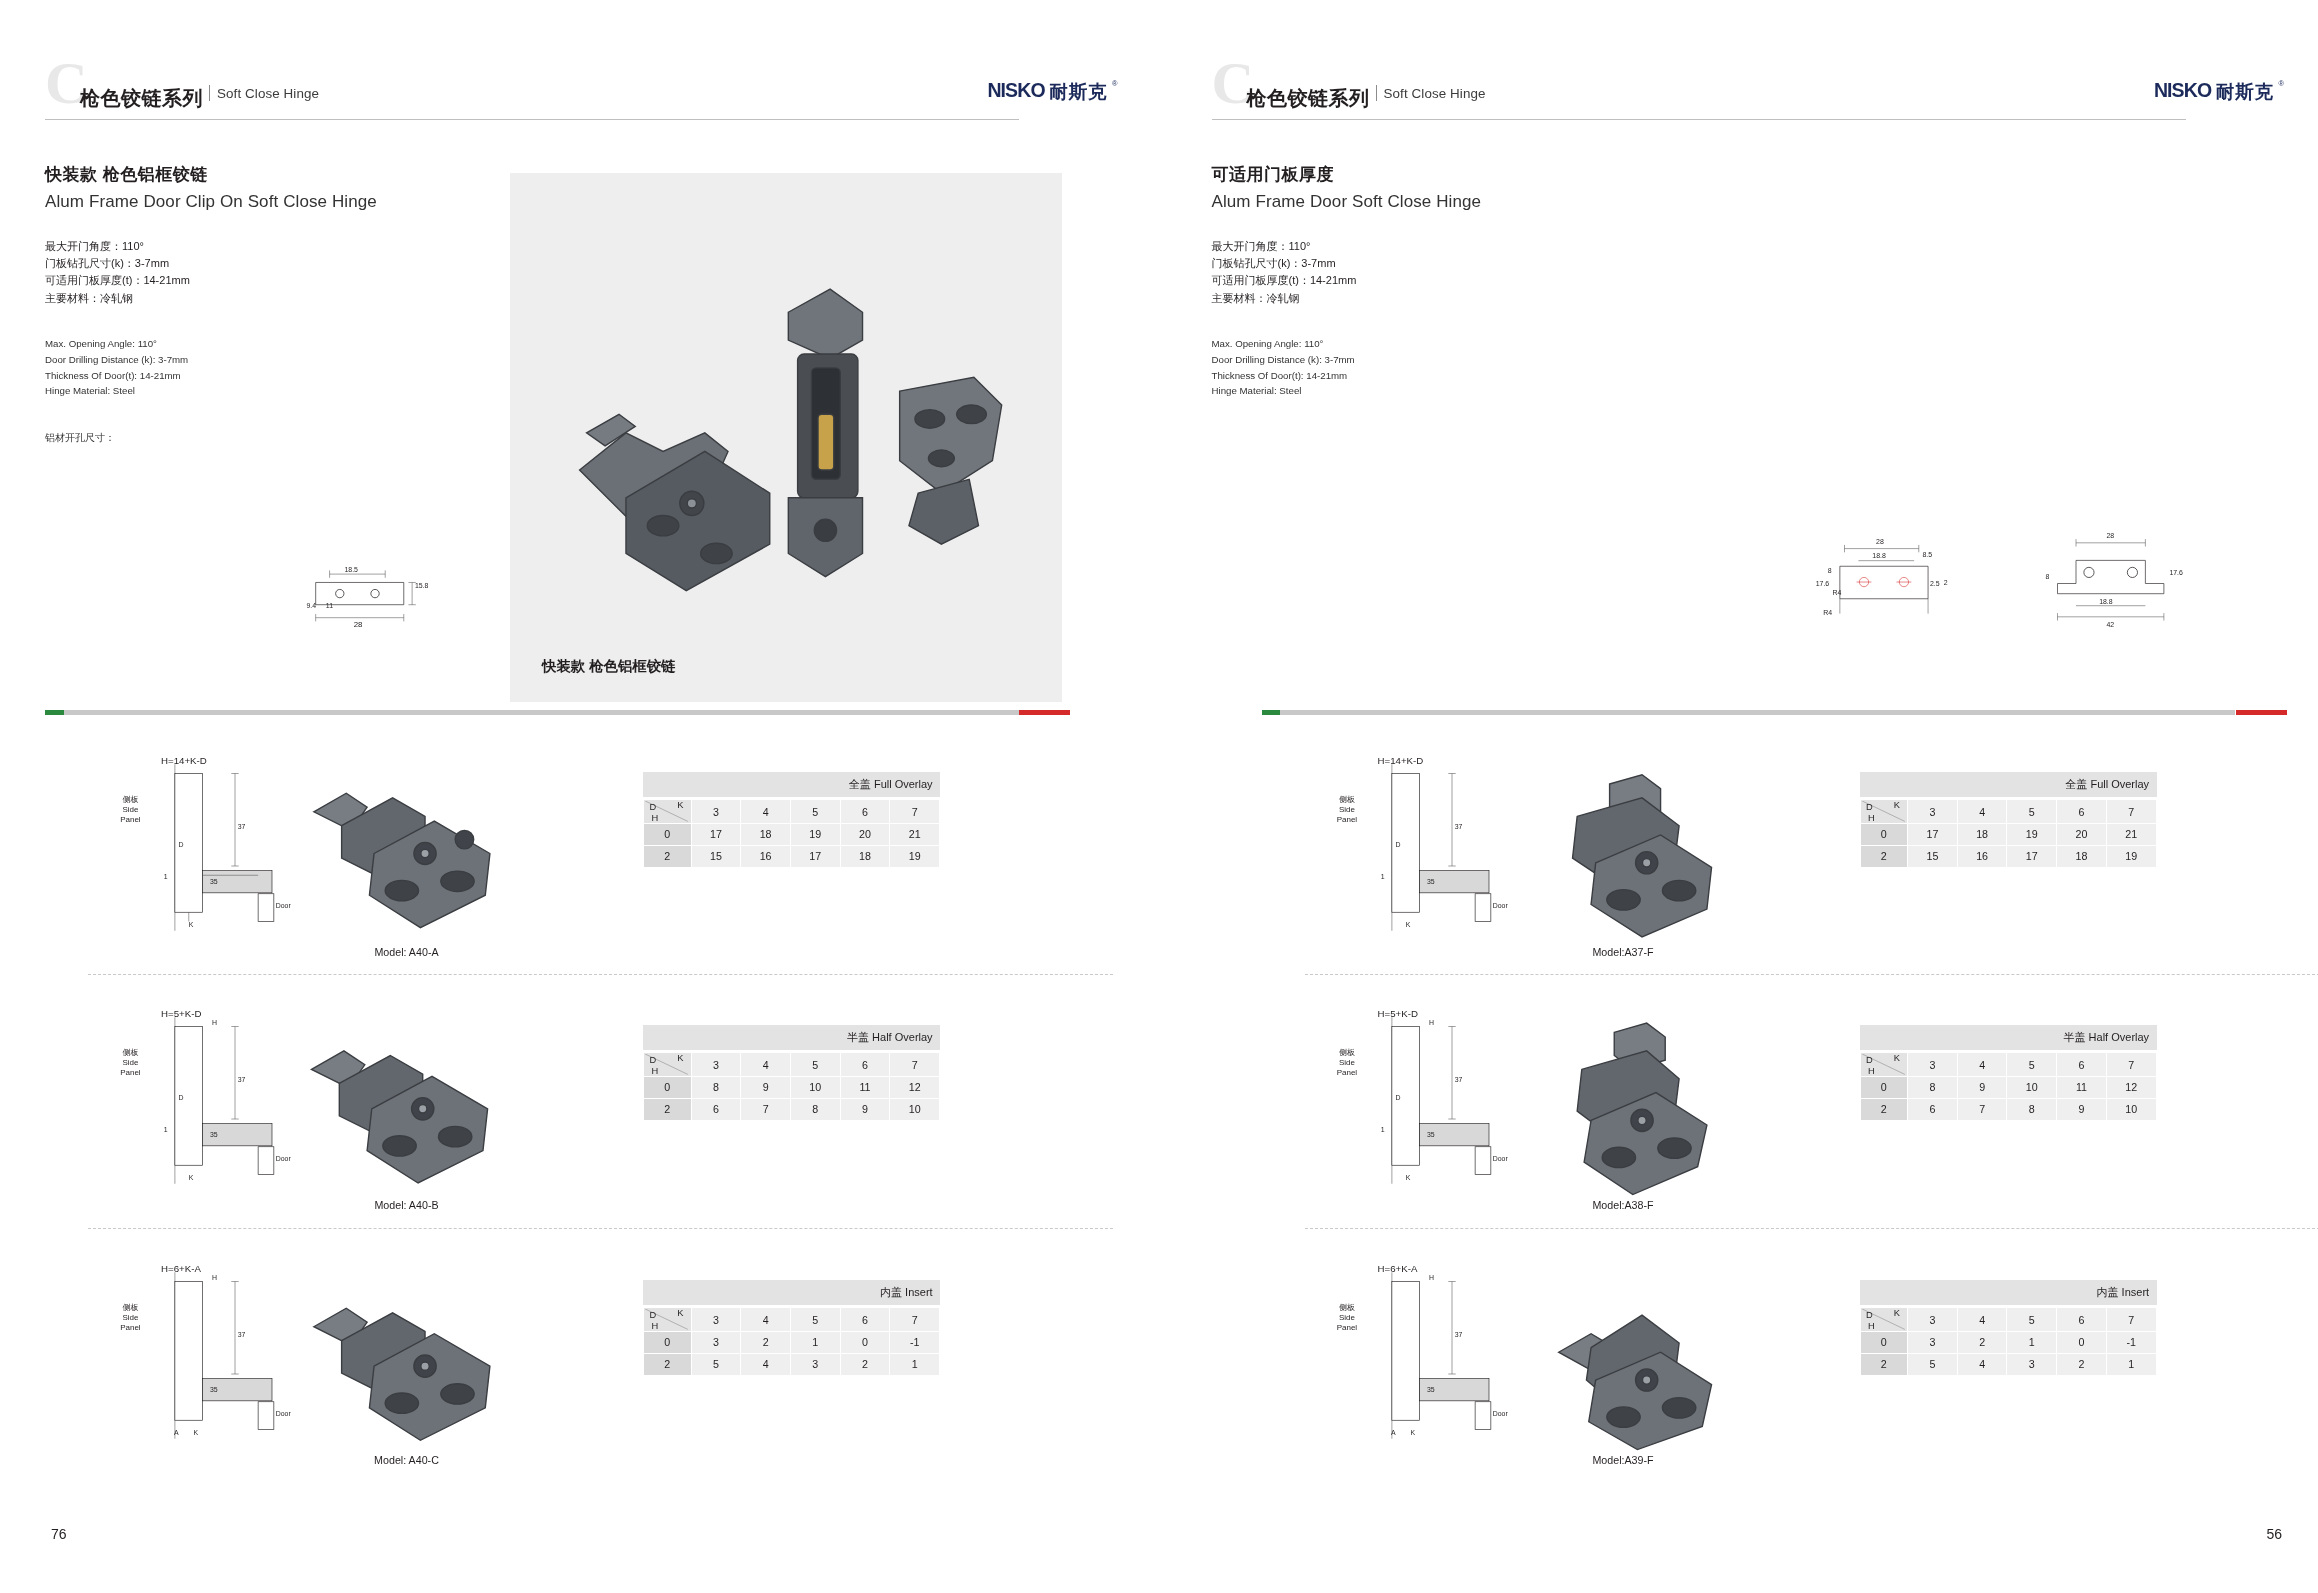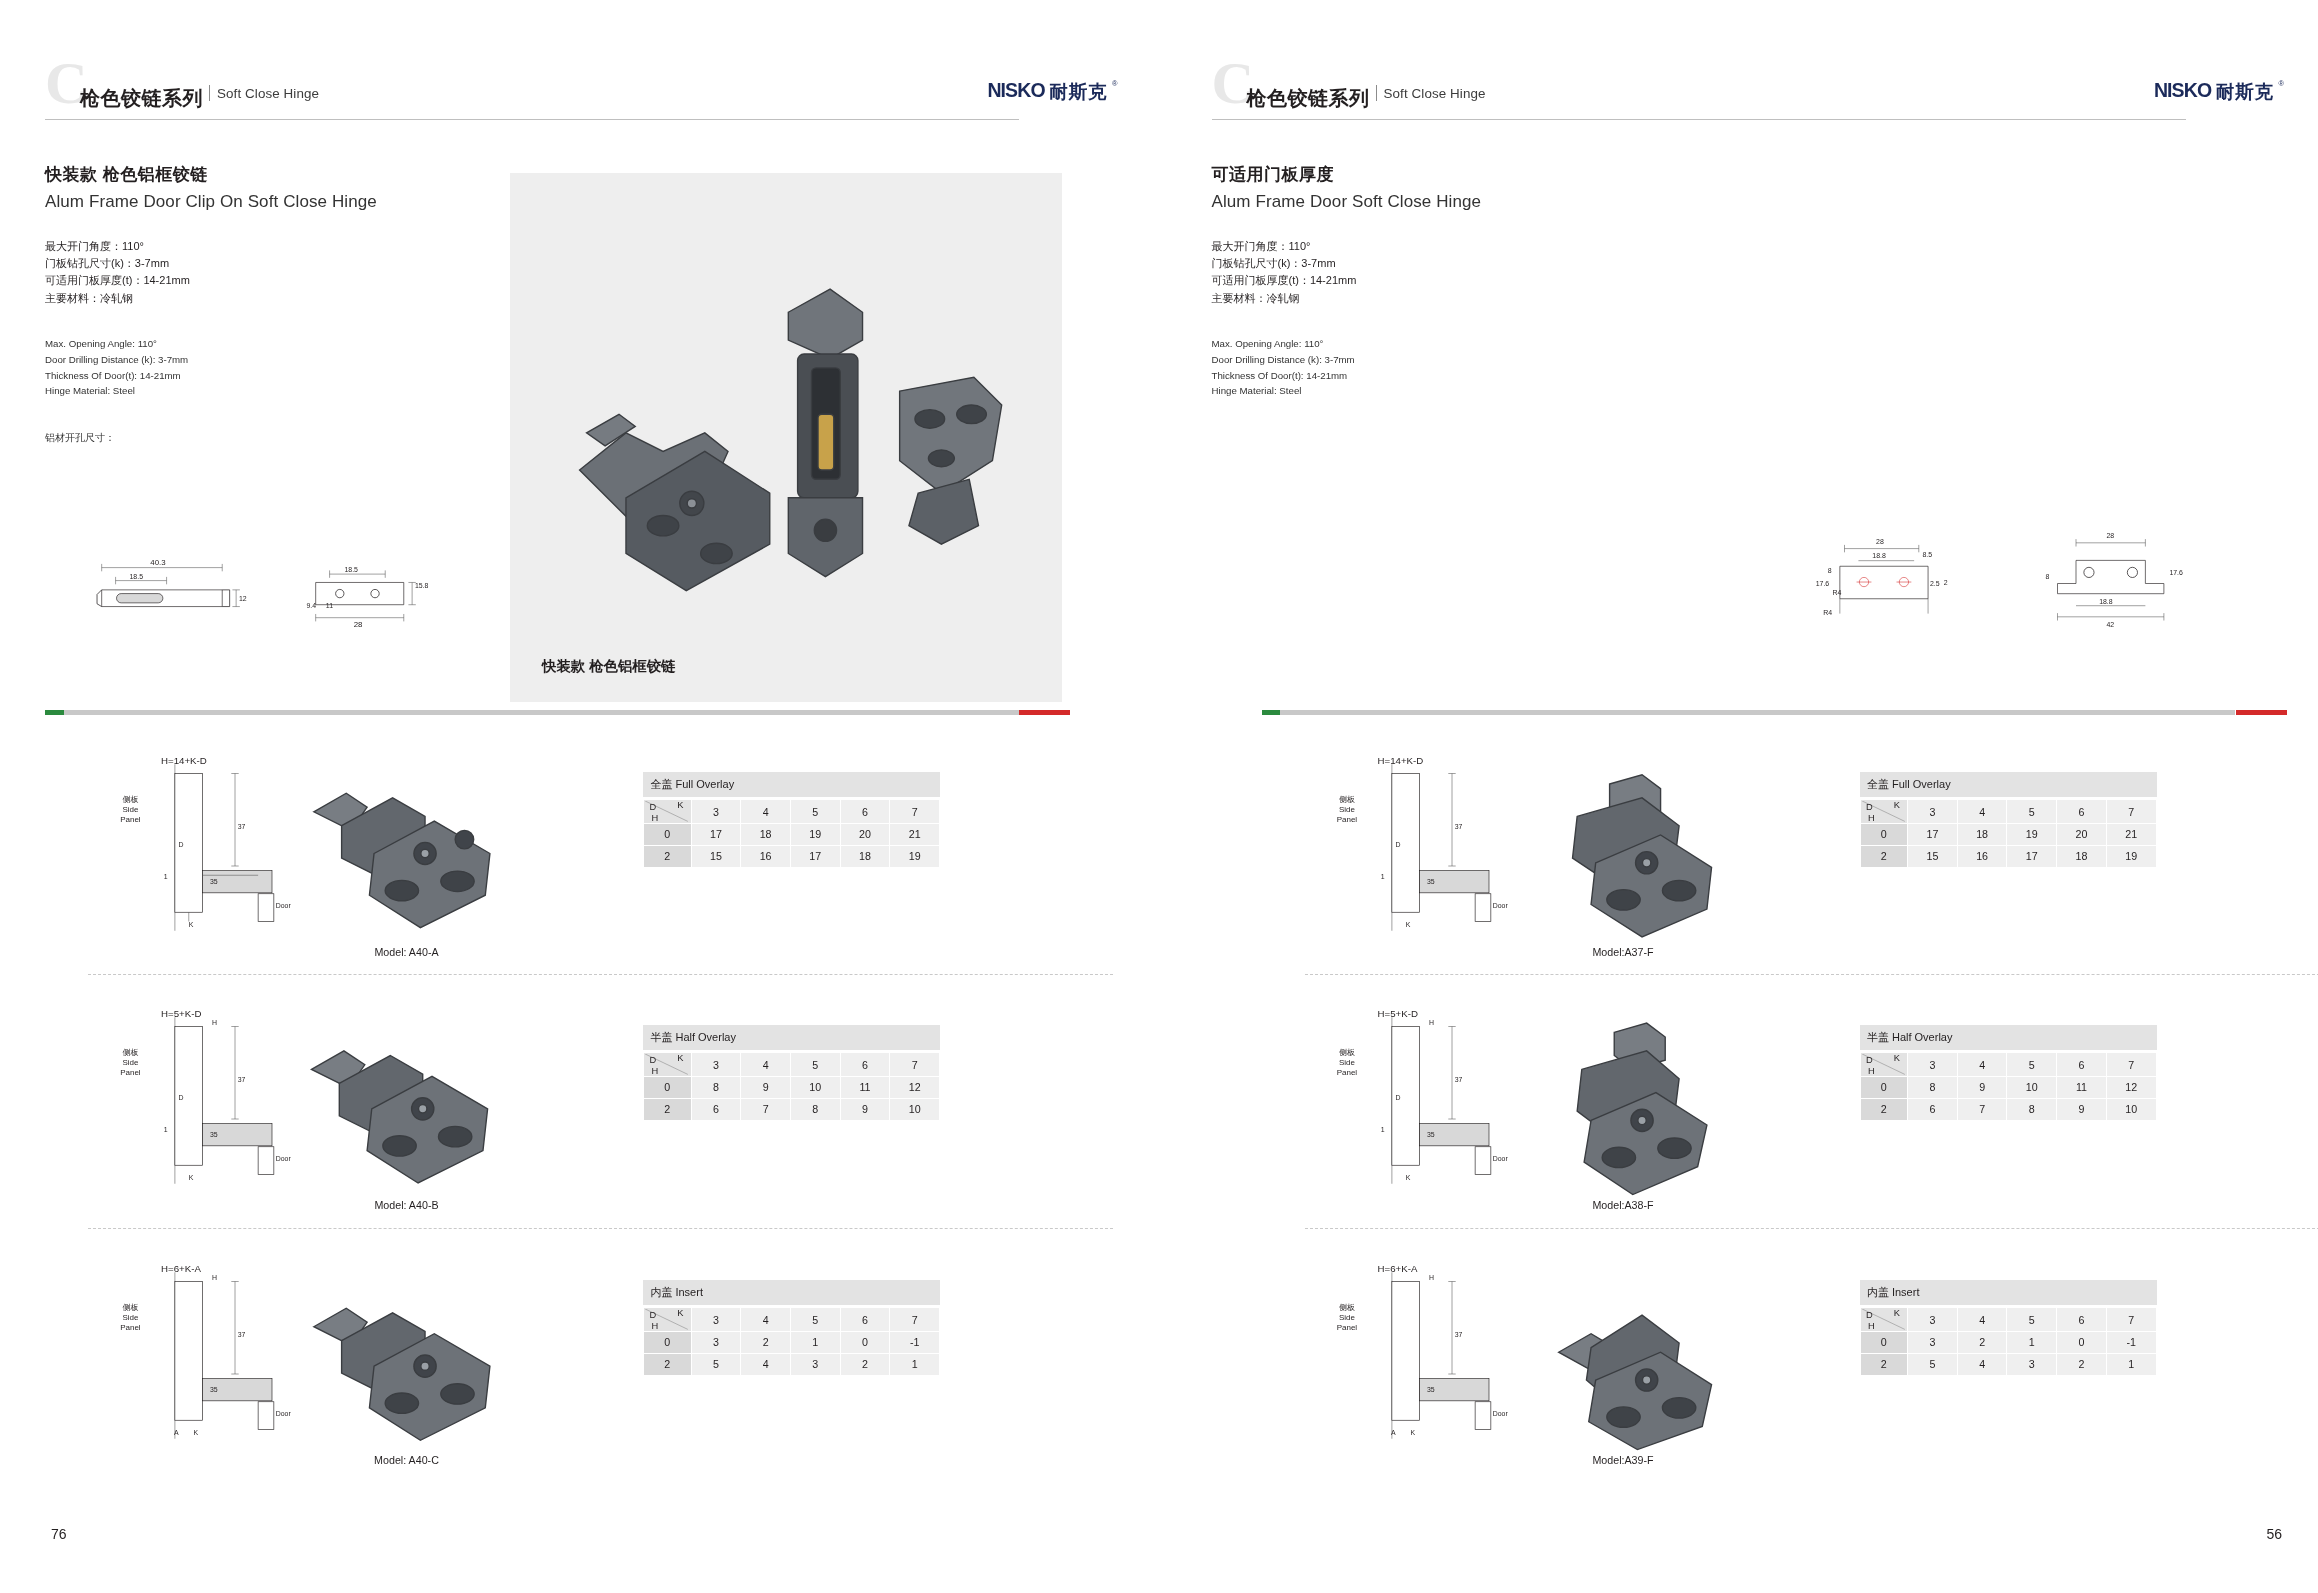--- a/index.html
+++ b/index.html
@@ -93,21 +93,21 @@
   }
   .photo { position:absolute; left:241px; top:4.6px; width:241px; height:195px; }
   .model-label {
     position:absolute; left:241px; top:195px; width:241px; text-align:center;
     font-size:10.7px; color:#231f20;
   }
 
   
   .tbl { position:absolute; left:598px; top:21.3px; width:297px; }
   .tbl-title {
-    background:#e3e3e3; font-size:11px; padding:5.1px 7.4px; color:#231f20; font-weight:normal;
+    background:#e3e3e3; font-size:11px; padding:5.1px 7.4px; color:#231f20; font-weight:normal;text-align:right;
   }
   table.dat { border-collapse:collapse; width:297px; margin-top:1.9px; }
   table.dat td, table.dat th {
     border:0.9px solid #ffffff; background:#efefef;
     text-align:center; font-size:10.7px; color:#231f20; height:22px; font-weight:normal;
     width:48px;
   }
   table.dat td.hd-dk, table.dat th.hd-dk { position:relative; width:43px; background:#e3e3e3; }
   table.dat td.rowhd { background:#d9d9d9; width:43px; }
   .dk { position:relative; height:20.4px; width:43px; }
@@ -163,44 +163,20 @@
       </div>
       <div class="spec-en">
         <div>Max. Opening Angle: 110°</div>
         <div>Door Drilling Distance (k): 3-7mm</div>
         <div>Thickness Of Door(t): 14-21mm</div>
         <div>Hinge Material: Steel</div>
       </div>
       <div class="alum-label">铝材开孔尺寸：</div>
     </div>
 
-    <div class="drw-small">
-      <svg width="195" height="102" viewBox="0 0 420 220">
-
-        <line class="ln-thin" x1="40" y1="38" x2="300" y2="38"></line>
-        <line class="ln-thin" x1="40" y1="30" x2="40" y2="46"></line>
-        <line class="ln-thin" x1="300" y1="30" x2="300" y2="46"></line>
-        <text class="dimtxt" x="145" y="32">40.3</text>
-
-        <line class="ln-thin" x1="70" y1="66" x2="180" y2="66"></line>
-        <line class="ln-thin" x1="70" y1="58" x2="70" y2="74"></line>
-        <line class="ln-thin" x1="180" y1="58" x2="180" y2="74"></line>
-        <text class="dimtxt-s" x="100" y="62">18.5</text>
-
-        <path class="fillwhite" d="M40,86 L300,86 L300,122 L40,122 Z"></path>
-        <path class="ln" d="M40,86 L30,96 L30,116 L40,122"></path>
-        <rect class="fillgrey" x="72" y="94" width="100" height="20" rx="10"></rect>
-        <path class="ln" d="M300,86 L316,86 L316,122 L300,122"></path>
-
-        <line class="ln-thin" x1="330" y1="86" x2="330" y2="122"></line>
-        <line class="ln-thin" x1="322" y1="86" x2="338" y2="86"></line>
-        <line class="ln-thin" x1="322" y1="122" x2="338" y2="122"></line>
-        <text class="dimtxt-s" x="336" y="110">12</text>
-      </svg>
-    </div>
 
     <div class="drw-small2">
       <svg width="195" height="102" viewBox="0 0 420 220">
 
         <line class="ln-thin" x1="70" y1="52" x2="190" y2="52"></line>
         <line class="ln-thin" x1="70" y1="44" x2="70" y2="60"></line>
         <line class="ln-thin" x1="190" y1="44" x2="190" y2="60"></line>
         <text class="dimtxt-s" x="102" y="48">18.5</text>
 
         <path class="fillwhite" d="M40,70 L230,70 L230,118 L40,118 Z"></path>

